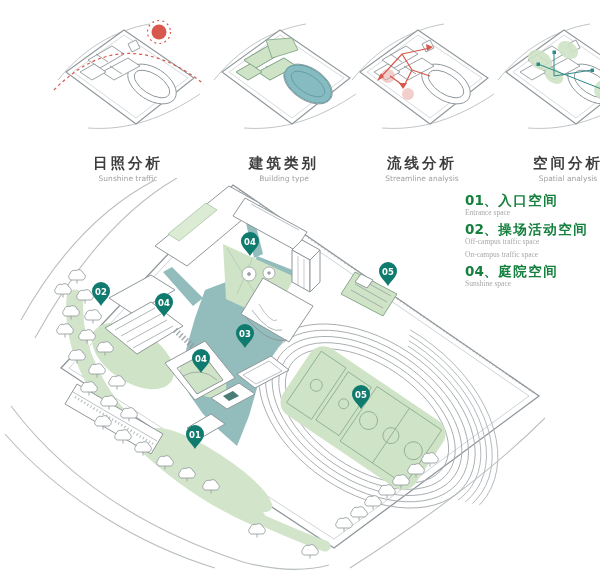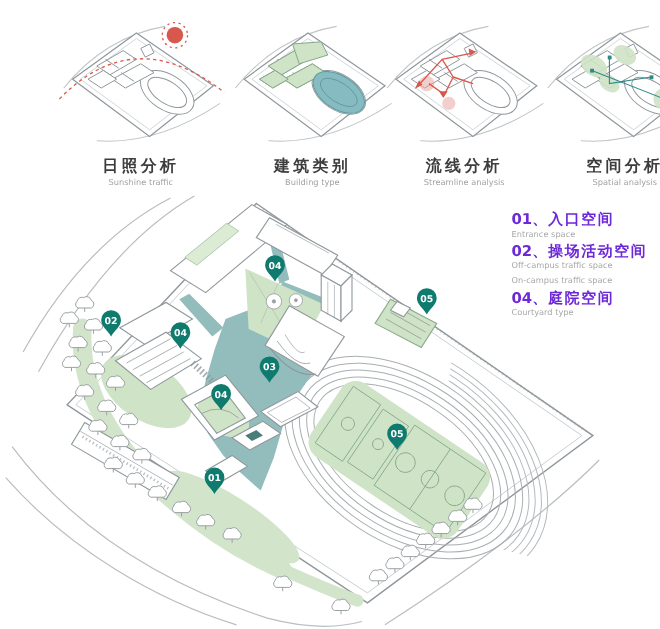--- a/index.html
+++ b/index.html
@@ -1,27 +1,27 @@
 <!DOCTYPE html>
 <html><head>
 <meta charset="utf-8">
 <style>
   html,body{margin:0;padding:0;background:#fff;}
   .stage{position:relative;width:600px;height:572px;background:#fff;overflow:hidden;
          font-family:"DejaVu Sans","Liberation Sans",sans-serif;}
   .panel{position:absolute;top:2px;width:152px;text-align:center;}
   .panel svg{width:152px;height:120px;display:block;}
-  .cap-zh{font-size:14.5px;font-weight:bold;color:#3d3d3d;letter-spacing:3px;margin-top:3px;white-space:nowrap;}
+  .cap-zh{font-size:14.5px;font-weight:bold;color:#3d3d3d;letter-spacing:3px;margin-top:16px;white-space:nowrap;}
   .cap-en{font-size:7.5px;color:#a2a2a2;margin-top:1px;white-space:nowrap;}
   .plan{position:absolute;left:5px;top:178px;width:540px;height:394px;}
   .legend{position:absolute;left:465px;top:192px;width:134px;}
   .legend-item{margin-bottom:4px;}
-  .l-zh{font-size:13.5px;font-weight:bold;color:#6d28d9;letter-spacing:1.5px;line-height:16px;white-space:nowrap;}
+  .l-zh{font-size:13.5px;font-weight:bold;color:#15803d;letter-spacing:1.5px;line-height:16px;white-space:nowrap;}
   .l-num{letter-spacing:0;margin-right:1px;}
-  .l-en{font-size:7.5px;color:#a8a8a8;line-height:9px;white-space:nowrap;}
+  .l-en{font-size:7.5px;color:#a8a8a8;line-height:9px;white-space:nowrap;font-family:Liberation Serif, serif;}
   .pin-t{font-size:8.5px;font-weight:bold;fill:#fff;text-anchor:middle;}
 </style>
 </head>
 <body>
 
 <div class="stage">
 
   <svg width="0" height="0" style="position:absolute" aria-hidden="true">
     <defs>
       <g id="mini-base">
@@ -334,17 +334,17 @@
     </div>
     <div class="legend-item">
       <div class="l-zh"><span class="l-num">02、</span><span>操场活动空间</span></div>
       <div class="l-en">Off-campus traffic space</div>
     </div>
     <div class="legend-item">
       <div class="l-en">On-campus traffic space</div>
     </div>
     <div class="legend-item">
       <div class="l-zh"><span class="l-num">04、</span><span>庭院空间</span></div>
-      <div class="l-en">Courtyard type</div>
+      <div class="l-en">Sunshine space</div>
     </div>
   </div>
 
 </div>
 
 </body></html>

